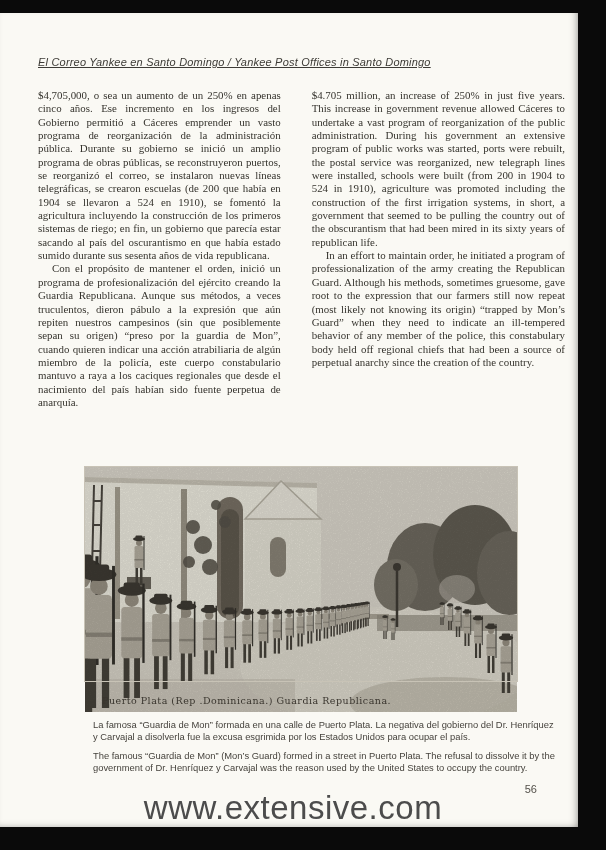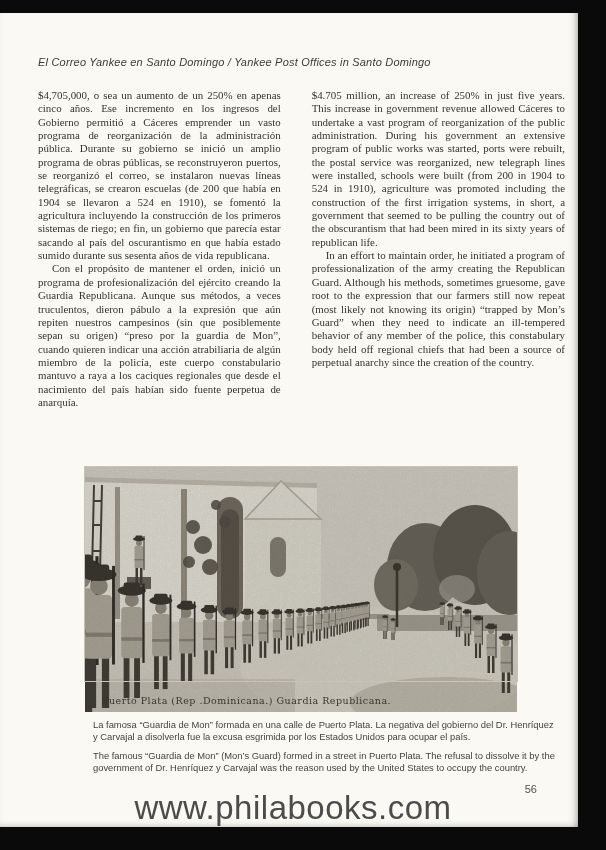--- a/index.html
+++ b/index.html
@@ -9,21 +9,21 @@
     font-family:"Liberation Serif",serif;
   }
   .page{
     position:absolute;left:0;top:13px;width:578px;height:814px;
     background:var(--paper,#faf9f4);
     box-shadow:inset -7px 0 9px -7px rgba(0,0,0,.45), inset 0 -5px 7px -5px rgba(0,0,0,.25);
   }
   .running-head{
     position:absolute;left:38px;top:43px;width:520px;
     font:italic 11px/13px "Liberation Sans",sans-serif;
-    color:#3d3b36;letter-spacing:.2px;
+    color:#3d3b36;letter-spacing:.2px;text-decoration:underline;
   }
   .columns{position:absolute;left:38px;top:76px;width:527px;display:flex;gap:12px;}
   .col{
     font-size:10.9px;line-height:13.35px;color:var(--ink,#35332d);
     text-align:justify;text-justify:inter-word;
   }
   .col-es{width:252px;}
   .col-en{width:263px;margin-left:19px;}
   .col p{margin:0;}
   .col p.indent{text-indent:14px;}
@@ -190,13 +190,13 @@
       <rect x="0" y="0" width="432" height="245" filter="url(#grain)" opacity="0.13"></rect>
     </svg>
   </figure>
 
   <p class="cap cap-en">The famous “Guardia de Mon” (Mon’s Guard) formed in a street in Puerto Plata. The refusal to dissolve it by the government of Dr. Henríquez y Carvajal was the reason used by the United States to occupy the country.</p>
   <p class="cap cap-es">La famosa “Guardia de Mon” formada en una calle de Puerto Plata. La negativa del gobierno del Dr. Henríquez y Carvajal a disolverla fue la excusa esgrimida por los Estados Unidos para ocupar el país.</p>
 
   <div class="pageno">56</div>
 </div>
 
-<div class="watermark">www.philabooks.com</div>
+<div class="watermark">www.extensive.com</div>
 
 </body></html>

